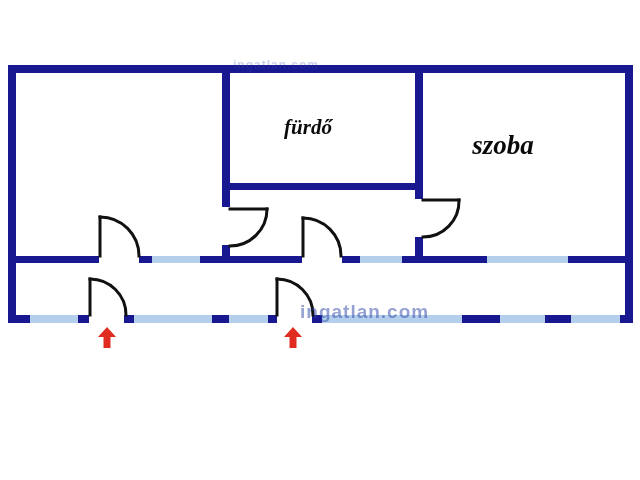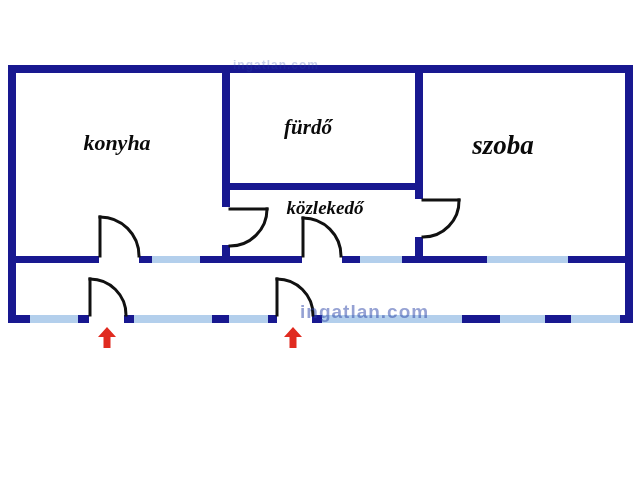--- a/index.html
+++ b/index.html
@@ -145,21 +145,19 @@
       <path d="M 4 2 A 36 36 0 0 1 40 38"></path>
   </svg>
 
   <svg class="arrow ar1" width="24" height="21">
     <path d="M12 0 L21 10 H15.5 V21 H8.5 V10 H3 Z"></path>
   </svg>
   <svg class="arrow ar2" width="24" height="21">
     <path d="M12 0 L21 10 H15.5 V21 H8.5 V10 H3 Z"></path>
   </svg>
 
-  <div class="lbl lbl-konyha">konyha</div>
   <div class="lbl lbl-furdo">fürdő</div>
   <div class="lbl lbl-szoba">szoba</div>
-  <div class="lbl lbl-kozlekedo">közlekedő</div>
 
   <div class="wm wm-top">ingatlan.com</div>
   <div class="wm wm-bottom">ingatlan.com</div>
 
 </div>
 
 </body></html>

